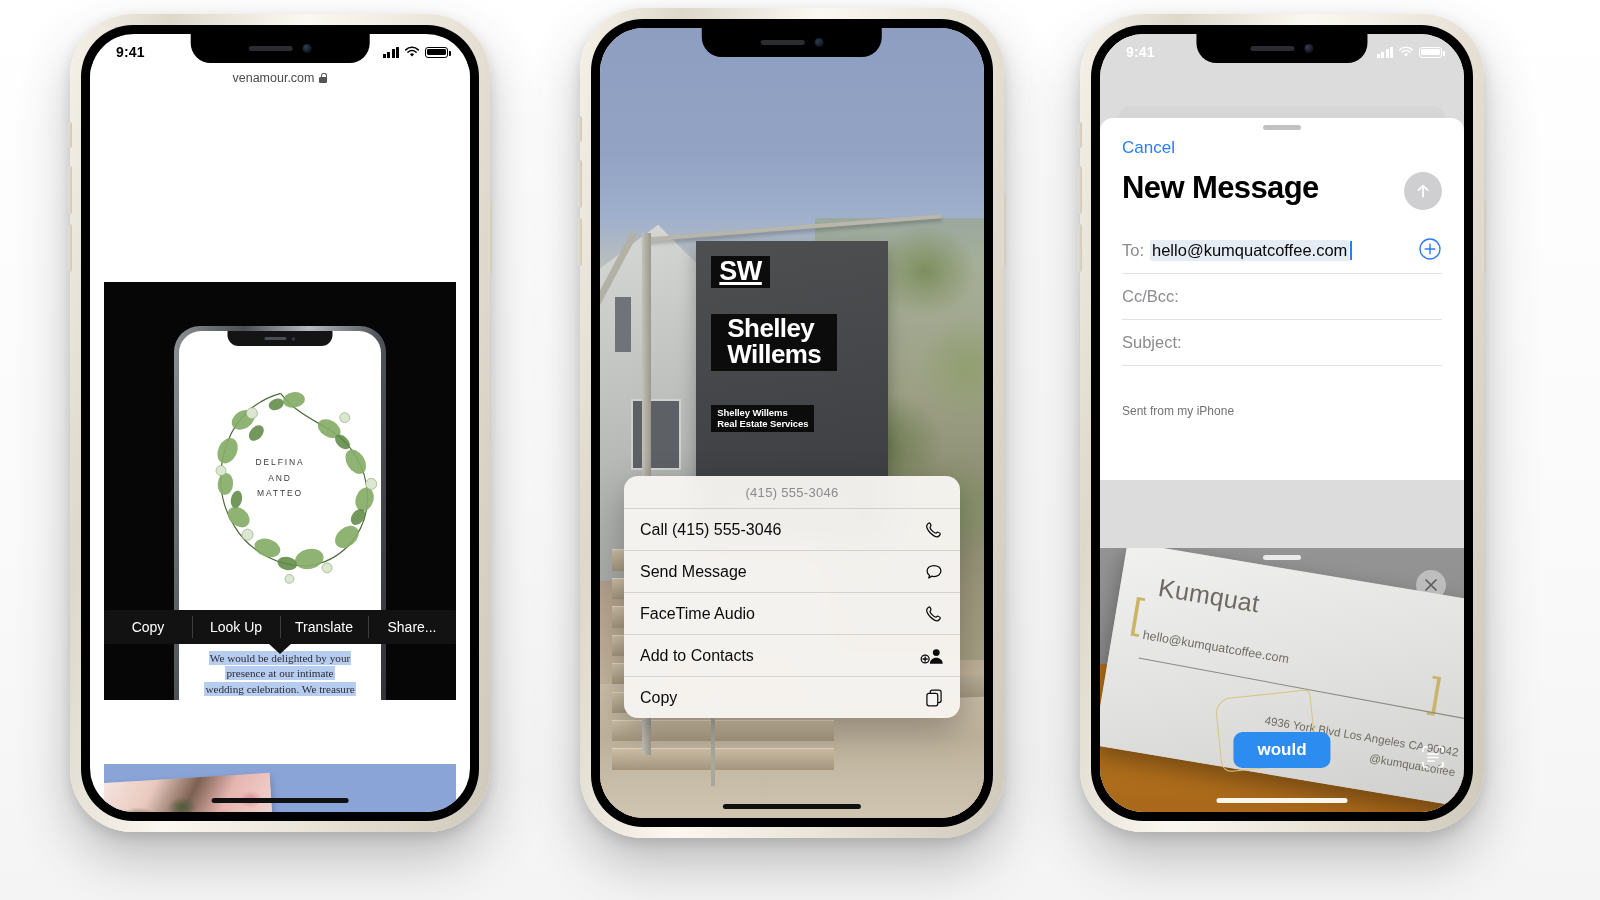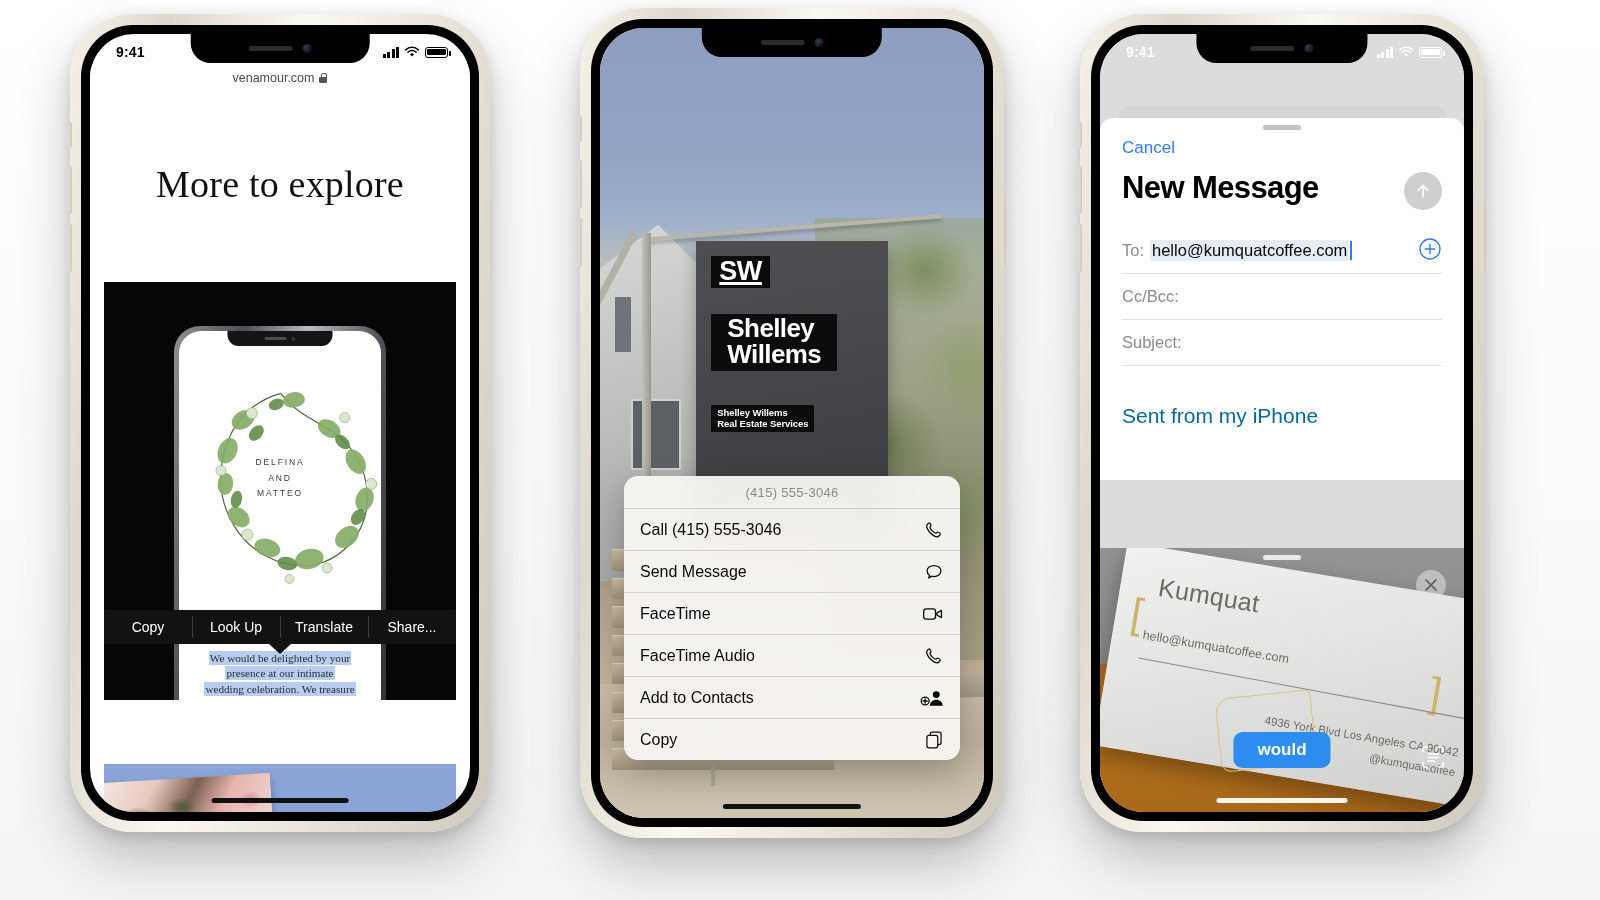--- a/index.html
+++ b/index.html
@@ -334,21 +334,21 @@
     display: flex; align-items: center; font-size: 16.5px;
   }
   .f1 { top: 110px; } .f2 { top: 156px; } .f3 { top: 202px; }
   .field .lbl { color: #8c8c90; margin-right: 6px; }
   .recip {
     background: #e6ecf4; color: #0a0a0a; padding: 1px 2px; border-radius: 2px;
   }
   .caret { width: 2px; height: 19px; background: #2d7cf6; margin-left: 1px; }
   .plus-btn { margin-left: auto; }
   .signature {
-    position: absolute; top: 286px; left: 22px; font-size: 21px; color: #0369a1;
+    position: absolute; top: 286px; left: 22px; font-size: 12px; color: #737373;
   }
 
   .camera-pane {
     position: absolute; left: 0; right: 0; top: 514px; bottom: 0;
     overflow: hidden; z-index: 10;
     background: linear-gradient(180deg,#8e8e8e 0%,#9a9a9a 20%,#8b8b8b 34%, #b06e14 46%, #b5711a 100%);
   }
   .concrete {
     position: absolute; left: 0; right: 0; top: 0; height: 46%;
     background:
@@ -447,21 +447,20 @@
           <span class="speaker"></span>
           <span class="frontcam"></span>
         </div>
 
         <div class="safari-url">
           <span>venamour.com</span>
           <span class="lock"></span>
         </div>
 
 
-        <div class="explore-title">More to explore</div>
 
         <div class="prod-card">
           <div class="inner-phone">
             <div class="inner-screen">
               <div class="inner-notch">
                   <i></i>
                   <b></b>
                 </div>
 
               <svg class="wreath" viewBox="0 0 200 210">
@@ -599,27 +598,20 @@
             </svg>
           </div>
 
           <div class="ctx-item">
             <span>Send Message</span>
             <svg width="20" height="20" viewBox="0 0 24 24">
               <path d="M12 4.2c4.6 0 8.3 2.9 8.3 6.6s-3.7 6.6-8.3 6.6c-1 0-2-.1-2.8-.4-1 .9-2.4 1.8-3.6 2 .5-.9 1-2 1.1-2.9-1.8-1.2-3-3-3-5.3 0-3.7 3.7-6.6 8.3-6.6z" fill="none" stroke="#0b0b0b" stroke-width="1.5" stroke-linejoin="round"></path>
             </svg>
           </div>
 
-          <div class="ctx-item">
-            <span>FaceTime</span>
-            <svg width="22" height="20" viewBox="0 0 26 20">
-              <rect x="2" y="4" width="14" height="12" rx="3" fill="none" stroke="#0b0b0b" stroke-width="1.5"></rect>
-              <path d="M17.5 9 23 5.6v8.8L17.5 11z" fill="none" stroke="#0b0b0b" stroke-width="1.5" stroke-linejoin="round"></path>
-            </svg>
-          </div>
 
           <div class="ctx-item">
             <span>FaceTime Audio</span>
             <svg width="20" height="20" viewBox="0 0 24 24">
               <path d="M6.5 3.5c1 0 1.6 2.1 1.9 3 .2.8-.9 1.5-1.1 2.1-.2.6 1 2.9 2.6 4.5s3.9 2.8 4.5 2.6c.6-.2 1.3-1.3 2.1-1.1.9.3 3 .9 3 1.9 0 1.6-2 3.6-3.7 3.6-4.6 0-12.6-8-12.6-12.6 0-1.7 2-3.7 3.3-4z" fill="none" stroke="#0b0b0b" stroke-width="1.5" stroke-linejoin="round"></path>
             </svg>
           </div>
 
           <div class="ctx-item">
             <span>Add to Contacts</span>

